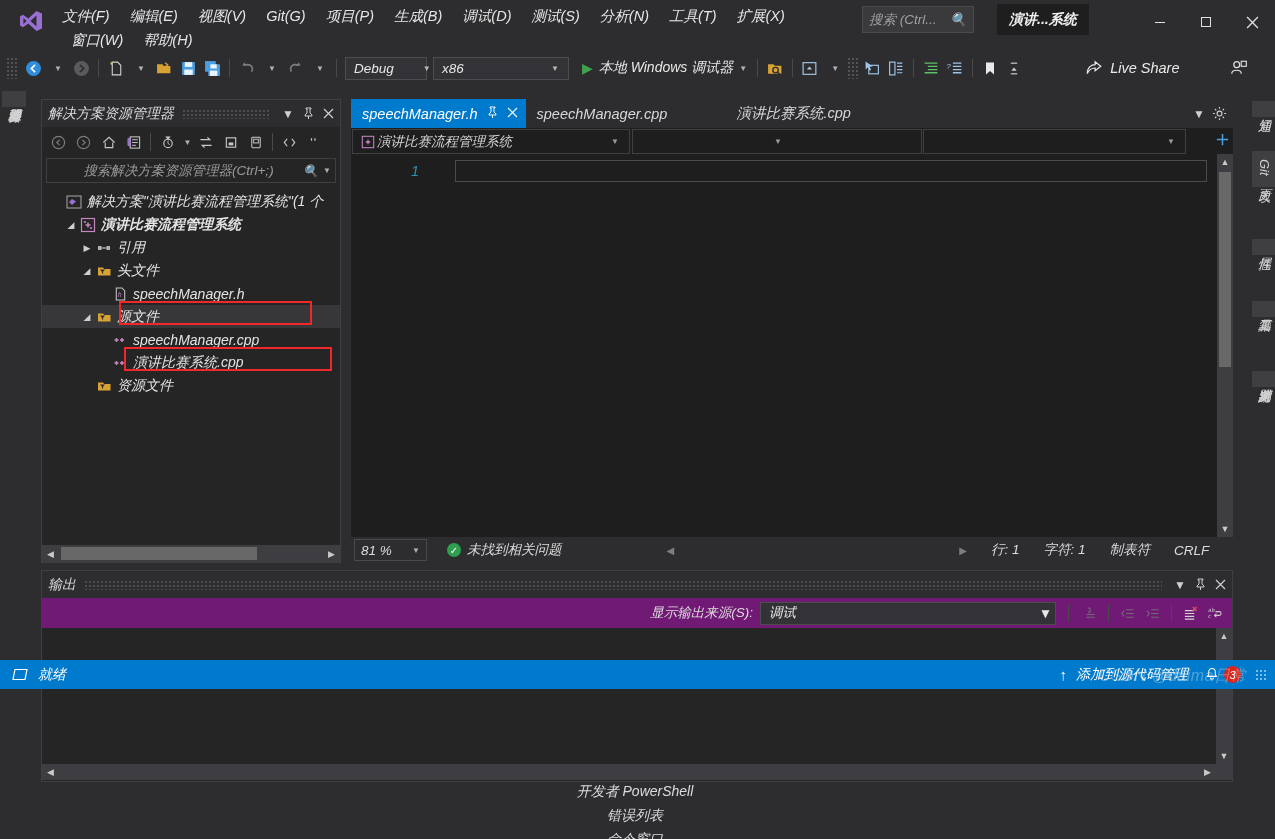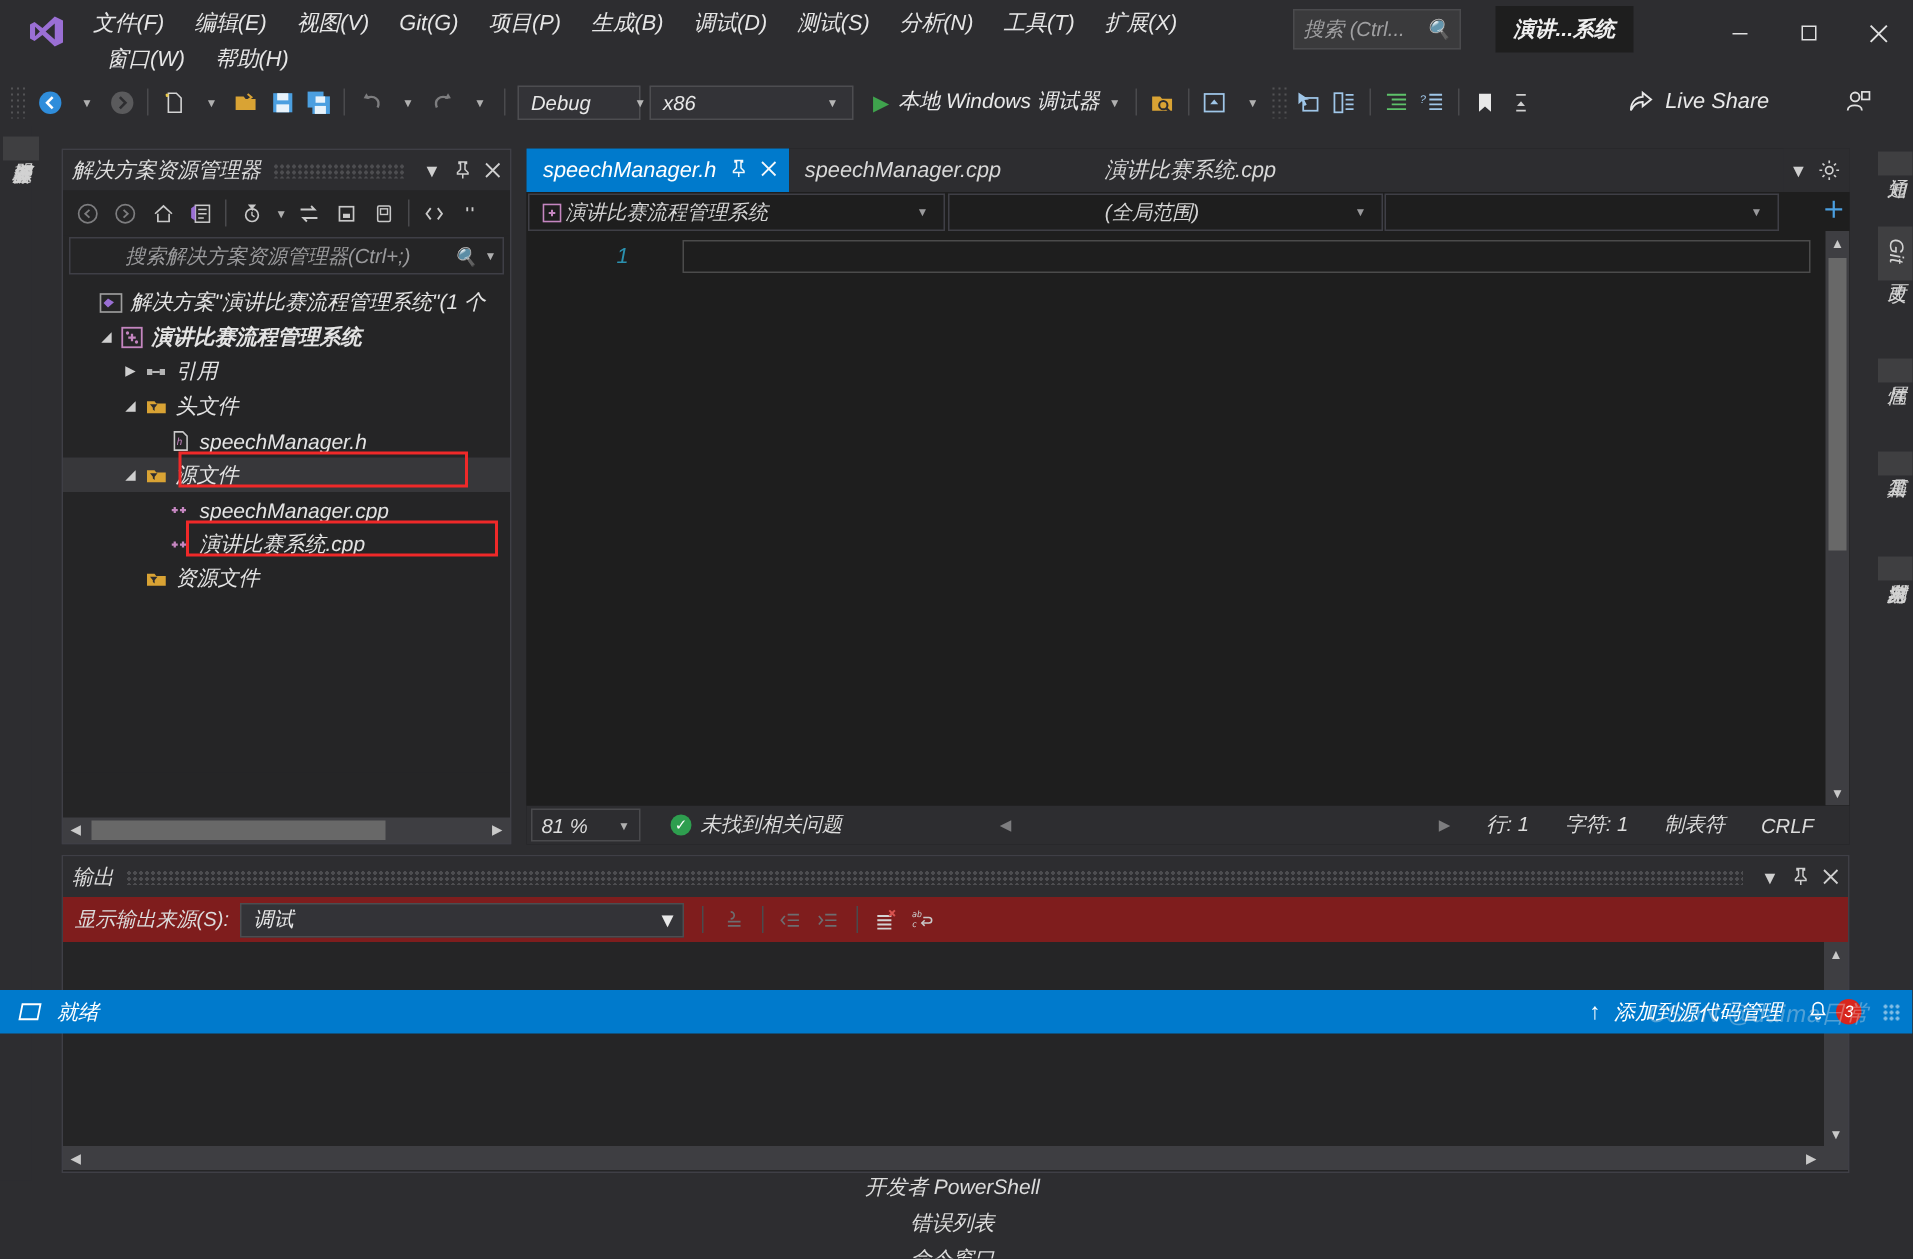--- a/index.html
+++ b/index.html
@@ -142,21 +142,21 @@
     font-size:10px; display:flex; align-items:center; justify-content:center; margin-right:6px; }
   .st-item { padding:0 12px; white-space:nowrap; }
 
   
   .rightstrip { position:absolute; right:0; top:99px; width:24px; height:420px; }
   .rightstrip .vtab { position:absolute; left:1px; }
 
   
   .outpanel { position:absolute; left:41px; top:570px; width:1192px; height:212px;
     background:#252526; border:1px solid #3f3f46; }
-  .out-toolbar { height:30px; display:flex; align-items:center; background:#7f1d1d; padding:0 4px 0 8px; }
+  .out-toolbar { height:30px; display:flex; align-items:center; background:#701a75; padding:0 4px 0 8px;justify-content:flex-end; }
   .out-lbl { color:#dcdcdc; font-size:13.5px; white-space:nowrap; margin-right:7px; }
   .out-combo { width:296px; height:23px; background:#333337; border:1px solid #4d4d50; color:#e8e8e8;
     font-size:13.5px; display:flex; align-items:center; padding:0 3px 0 8px; cursor:default; }
   .out-body { position:relative; height:152px; background:#252526; }
   .out-vscroll { position:absolute; right:0; top:0; width:16px; height:152px; background:#3e3e42; }
   .out-hscroll { position:absolute; left:0; bottom:0; width:100%; height:16px; background:#3e3e42;
     display:flex; align-items:center; }
 
   
   .bottabs { position:absolute; left:41px; top:780px; width:1192px; height:28px;
@@ -639,21 +639,20 @@
         <span class="ticon" style="width:18px;">
           <svg width="14" height="14" viewBox="0 0 16 16">
               <rect x="1.5" y="1.5" width="13" height="13" fill="none" stroke="#c586c0" stroke-width="1.2"></rect>
               <path d="M5.5 8h5 M8 5.5v5" stroke="#c586c0" stroke-width="1.5"></path>
             </svg>
         </span>
         <span class="txt">演讲比赛流程管理系统</span>
         <span class="cd">▼</span>
       </div>
       <div class="nvcombo" style="width:290px; margin-left:2px; justify-content:center;">
-        <span class="txt" style="text-align:center;">(全局范围)</span>
         <span class="cd">▼</span>
       </div>
       <div class="nvcombo" style="flex:1; margin-right:25px;">
         <span class="txt"></span>
         <span class="cd">▼</span>
       </div>
       <div class="hbtn" style="width:22px;">
         <svg width="15" height="15" viewBox="0 0 16 16">
             <path d="M8 2v12 M2 8h12" stroke="#4b9fe0" stroke-width="1.6"></path>
           </svg>

